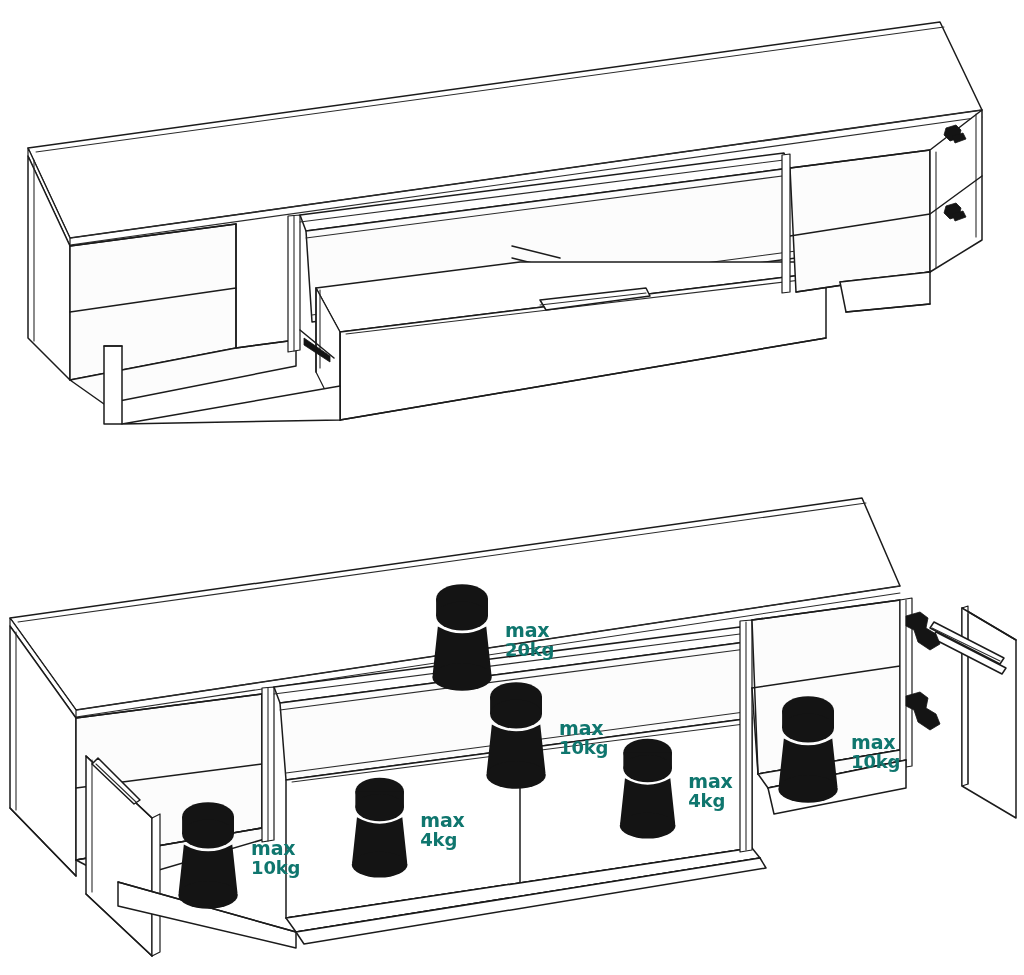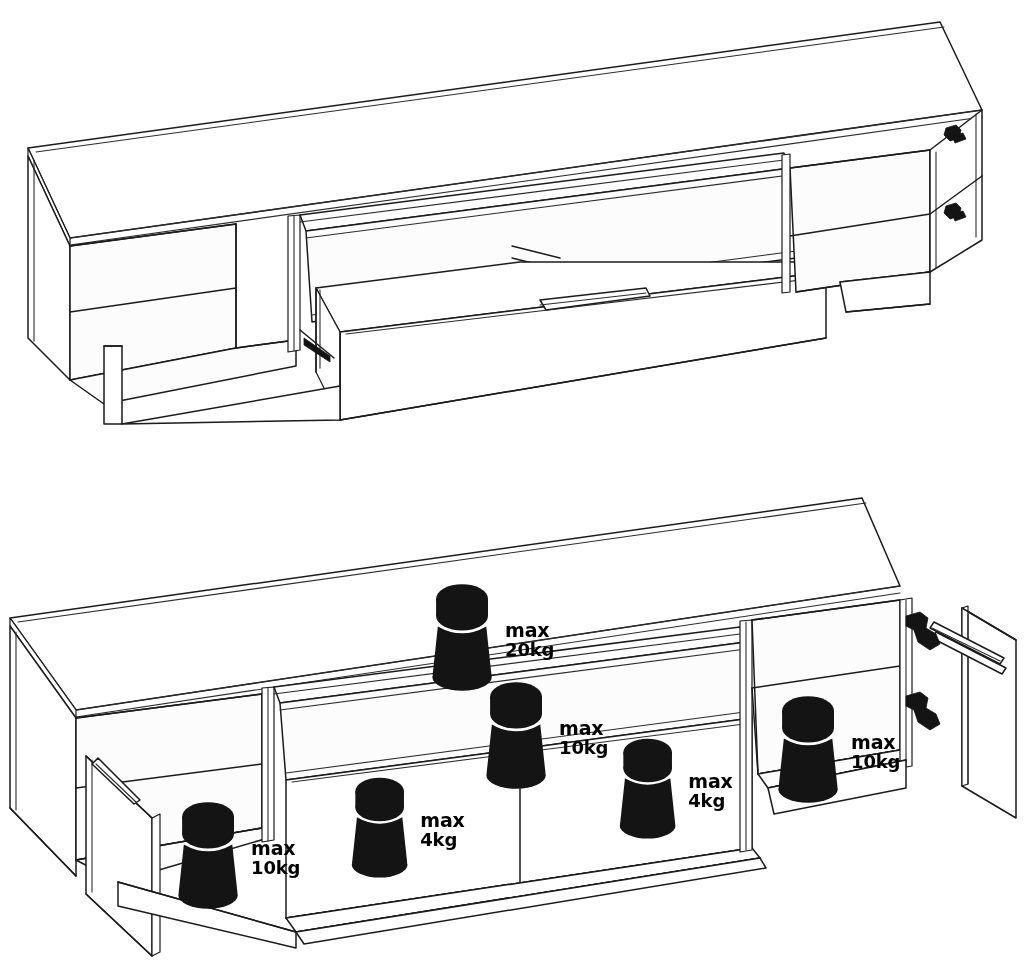--- a/index.html
+++ b/index.html
@@ -13,21 +13,21 @@
   .ln{fill:none;stroke:#1b1b1b;stroke-width:1.5;stroke-linejoin:round;stroke-linecap:round;}
   .ln-thin{fill:none;stroke:#2b2b2b;stroke-width:1.1;stroke-linejoin:round;stroke-linecap:round;}
   .pnl{fill:#ffffff;stroke:#1b1b1b;stroke-width:1.5;stroke-linejoin:round;}
   .pnl-sh{fill:#fcfcfc;stroke:#1b1b1b;stroke-width:1.5;stroke-linejoin:round;}
   .edge{fill:#ffffff;stroke:#1b1b1b;stroke-width:1.2;stroke-linejoin:round;}
   .hw{fill:#141414;stroke:#141414;stroke-width:0.8;}
   .lbl{position:absolute;display:flex;align-items:center;gap:5px;
        white-space:nowrap;pointer-events:none;}
   .wicon{flex:0 0 auto;}
   .ltxt{display:flex;flex-direction:column;line-height:1.02;
-        font-weight:bold;color:#000000;letter-spacing:-0.2px;}
+        font-weight:bold;color:#0f766e;letter-spacing:-0.2px;}
   .ltxt .l1{font-size:19px;}
   .ltxt .l2{font-size:18px;}
 </style>
 </head>
 <body>
 
 <div class="stage">
 
   <div class="view" id="view-top">
     <svg viewBox="0 0 1024 488" preserveAspectRatio="none">

